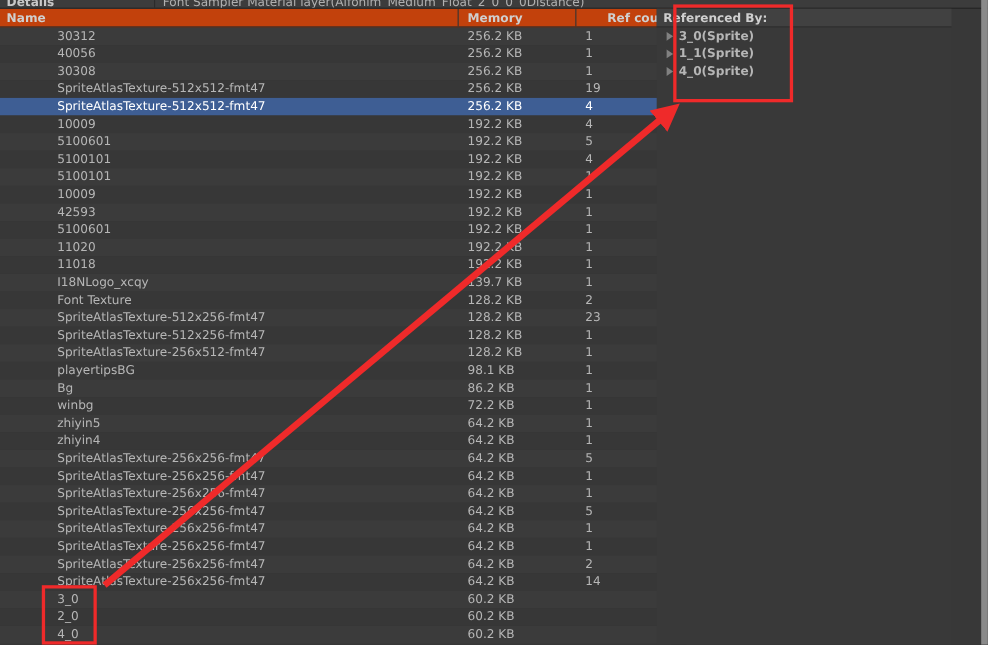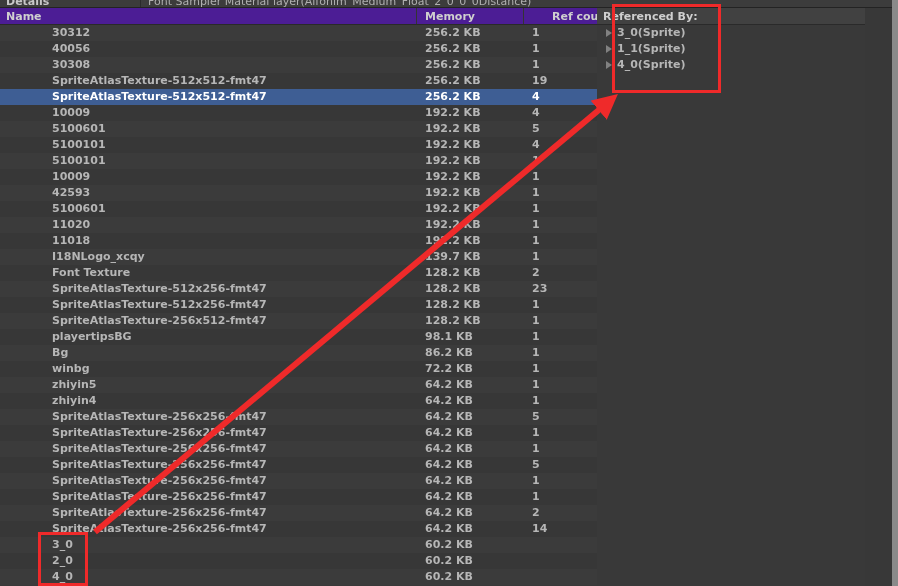--- a/index.html
+++ b/index.html
@@ -29,36 +29,35 @@
     position:absolute;left:140px;top:-8px;width:1px;height:18px;background:#2b2b2b;
   }
 
   
   #leftpane{
     position:absolute;left:0;top:8px;width:610px;height:578px;
     background:#393939;overflow:hidden;
   }
   #hdrrow{
     position:absolute;left:0;top:0;width:610px;height:17px;
-    background:#4c1d95;
+    background:#c2410c;
     border-bottom:1px solid #2a2a2a;
     box-sizing:border-box;
   }
   #hdrrow .hc{
     position:absolute;top:2px;font-weight:bold;color:#cfcfcf;font-size:11px;white-space:nowrap;
   }
   #hdrrow .hsep{position:absolute;top:0;width:1px;height:16px;background:#343434;}
 
   #rowsclip{
     position:absolute;left:0;top:17px;width:610px;height:561px;overflow:hidden;
   }
   .row{
     position:relative;height:16px;line-height:16px;width:610px;
     box-sizing:border-box;
-    font-weight:bold;
   }
   .row.odd{background:#3b3b3b;}
   .row.even{background:#373737;}
   .row.sel{background:#3e5e94;}
   .row.sel .c-name,.row.sel .c-mem,.row.sel .c-ref{color:#ffffff;}
   .c-name{position:absolute;left:52px;top:0;color:#b6b6b6;white-space:nowrap;}
   .c-mem{position:absolute;left:425px;top:0;color:#b6b6b6;white-space:nowrap;}
   .c-ref{position:absolute;left:532px;top:0;color:#b6b6b6;white-space:nowrap;}
 
   

